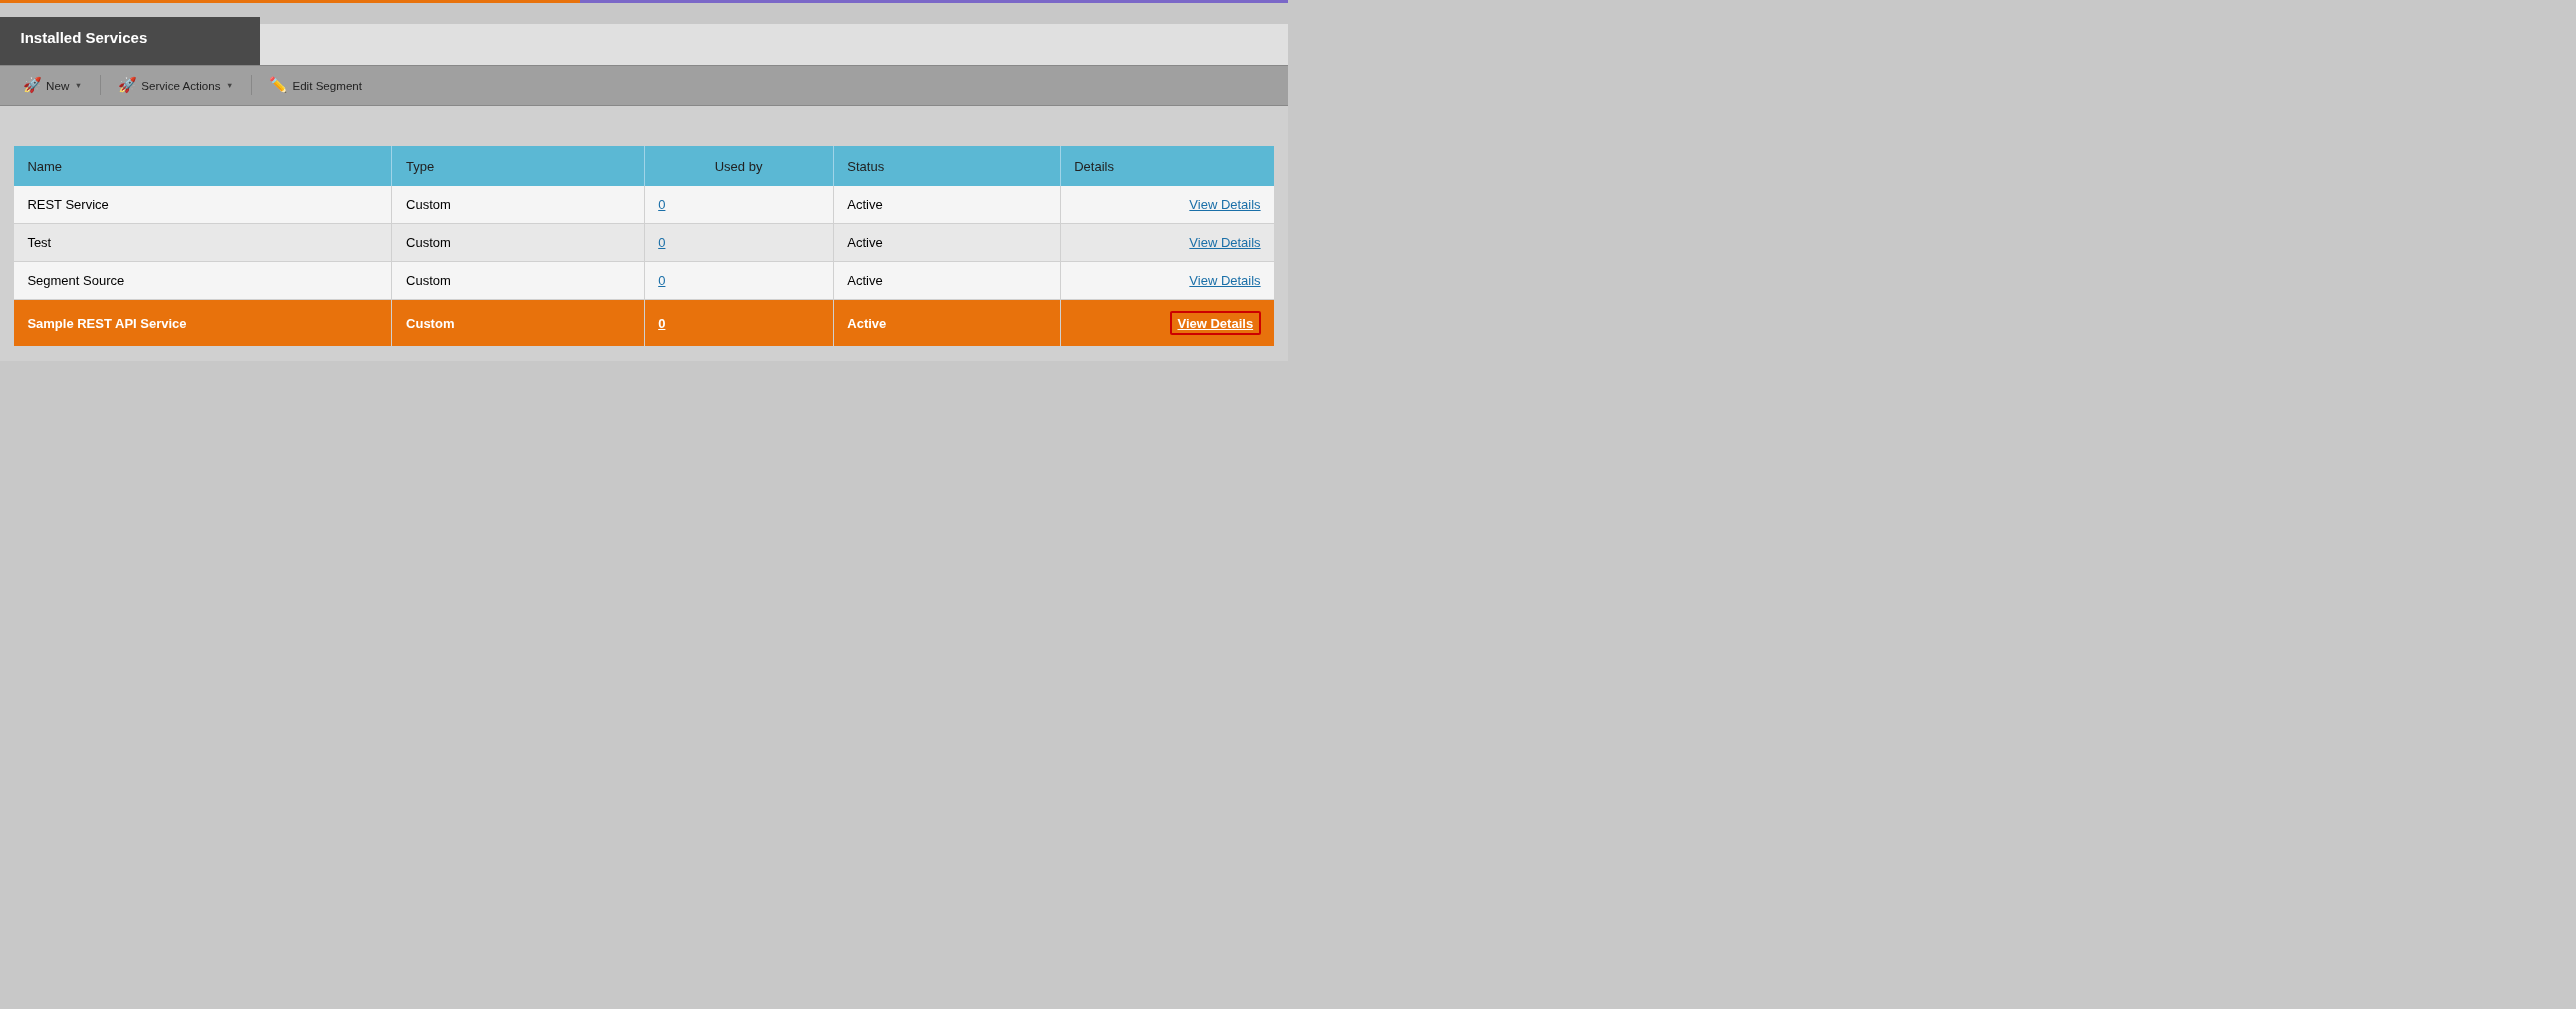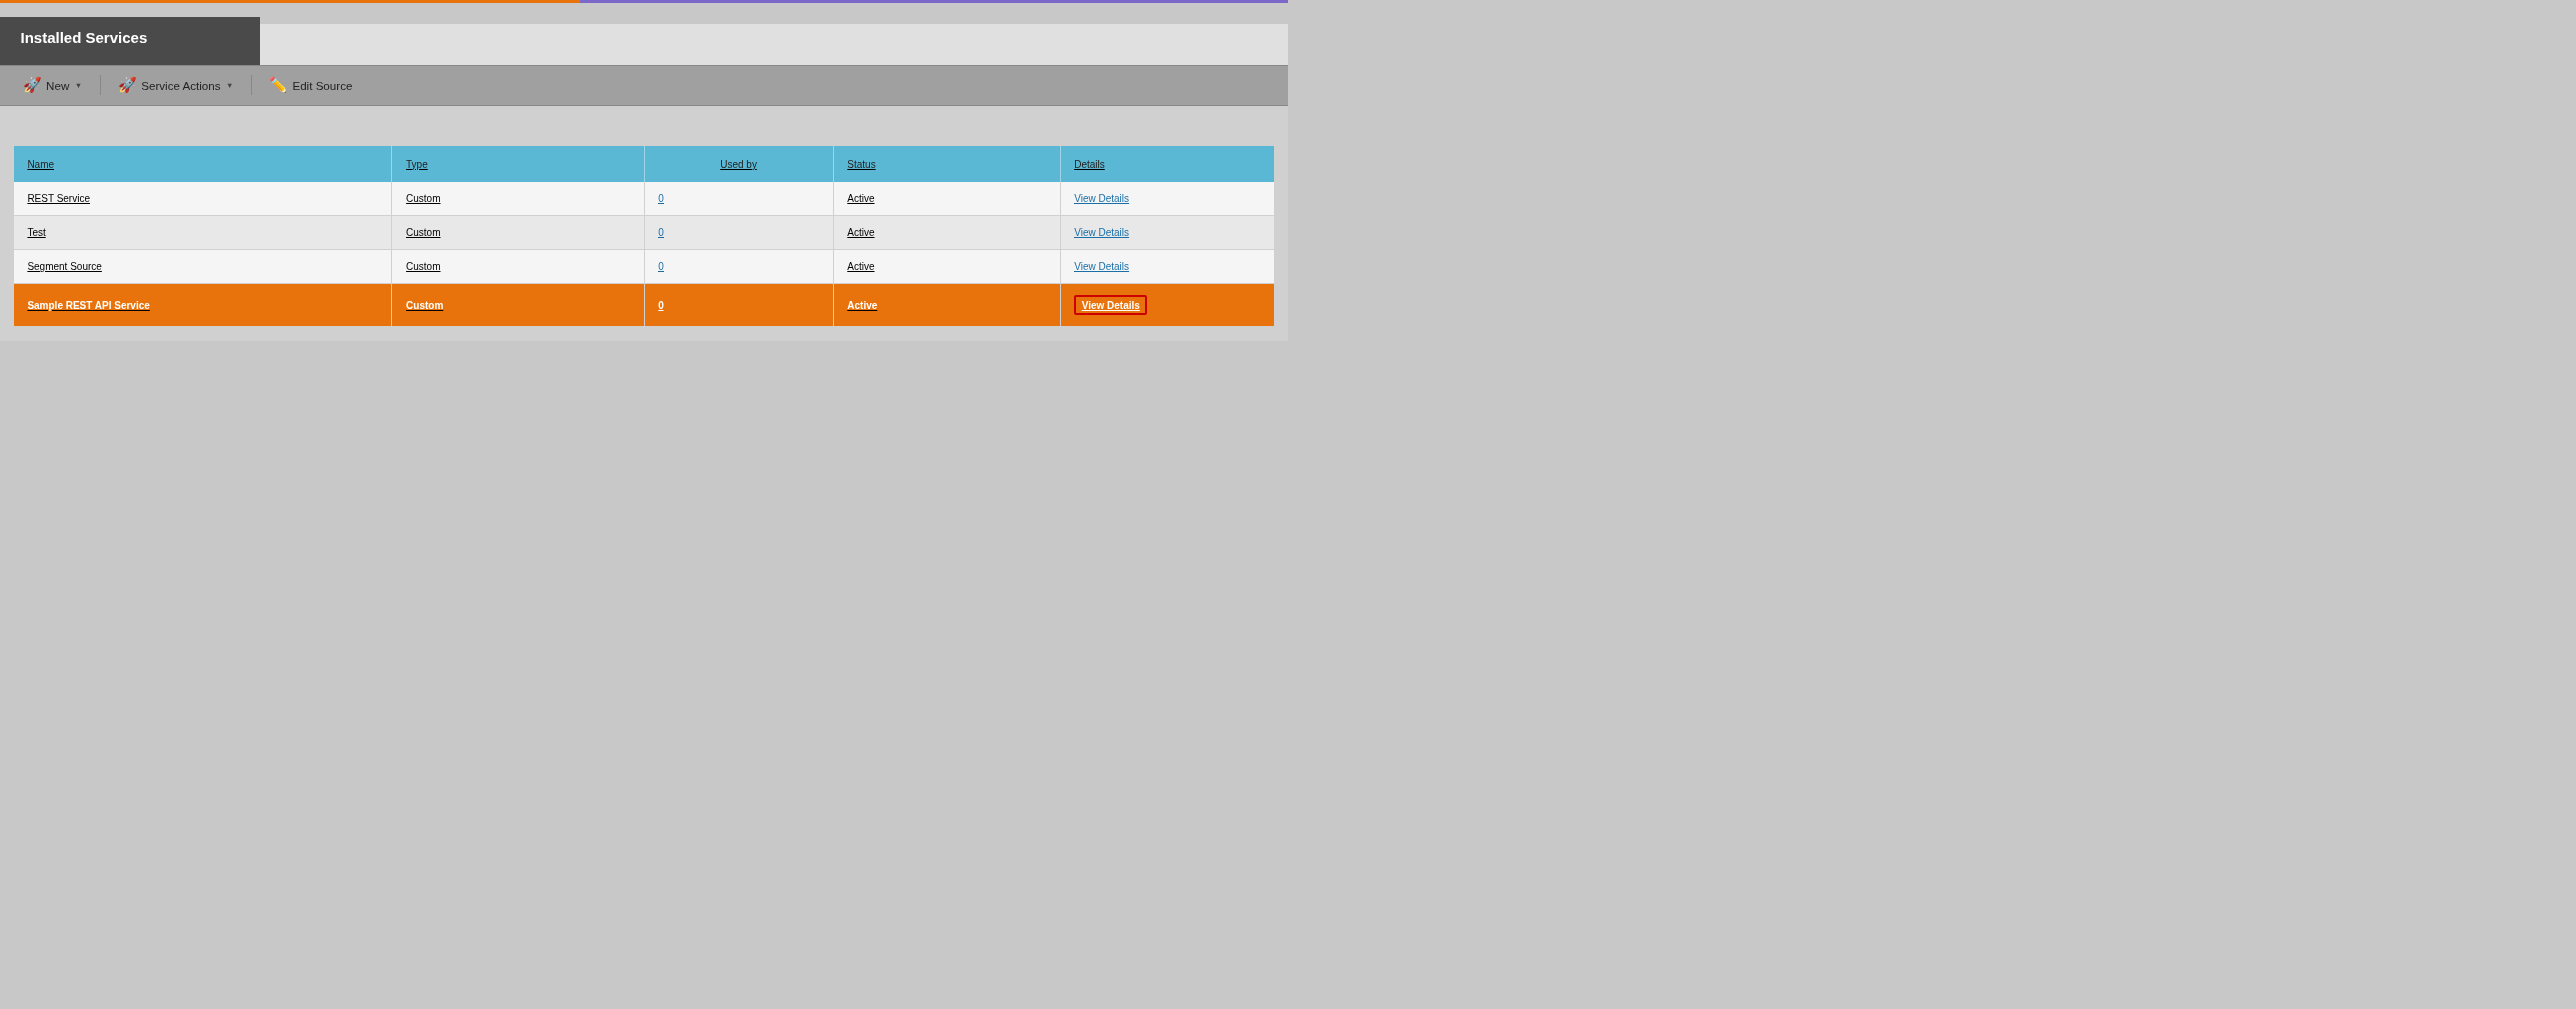--- a/index.html
+++ b/index.html
@@ -89,22 +89,21 @@
 
     .spacer-row {
       height: 27px;
       background: #d0d0d0;
     }
 
     table {
       width: 100%;
       border-collapse: collapse;
       background: #0369a1;
-      font-size: 10px;
-      text-decoration: underline;
+      font-size: 13px;
     }
 
     thead tr th {
       background: #5bb8d4;
       color: #222;
       font-weight: normal;
       padding: 12.3px 13.7px;
       text-align: left;
       border-right: 0.7px solid #a0d4e8;
     }
@@ -132,20 +131,21 @@
       font-weight: bold;
     }
 
     tbody tr td {
       padding: 11px 13.7px;
       border-right: 0.7px solid #d0d0d0;
     }
 
     tbody tr td:last-child {
       border-right: none;
+      text-align: right;
     }
 
     .link-text {
       color: #1a6fa8;
       text-decoration: underline;
       cursor: pointer;
     }
 
     .selected-row .link-text {
       color: white;
@@ -195,21 +195,21 @@
   <button class="toolbar-btn">
     <span class="icon">🚀</span>
     <span>Service Actions</span>
     <span class="dropdown-arrow">▼</span>
   </button>
 
   <div class="toolbar-separator"></div>
 
   <button class="toolbar-btn">
     <span class="icon">✏️</span>
-    <span>Edit Source</span>
+    <span>Edit Segment</span>
   </button>
 </div>
 
 <div class="spacer-row"></div>
 
 <div class="table-container">
   <table>
     <thead>
       <tr>
         <th class="col-name">Name</th>

